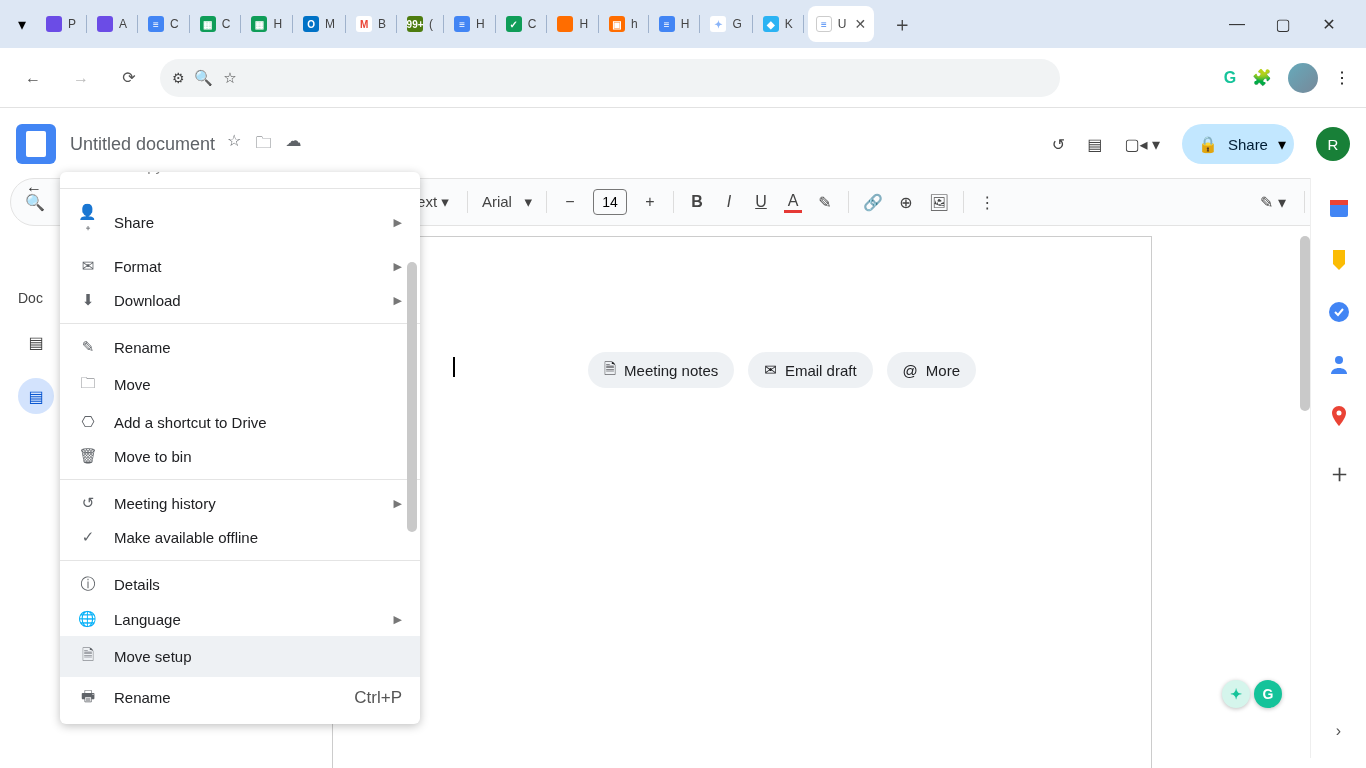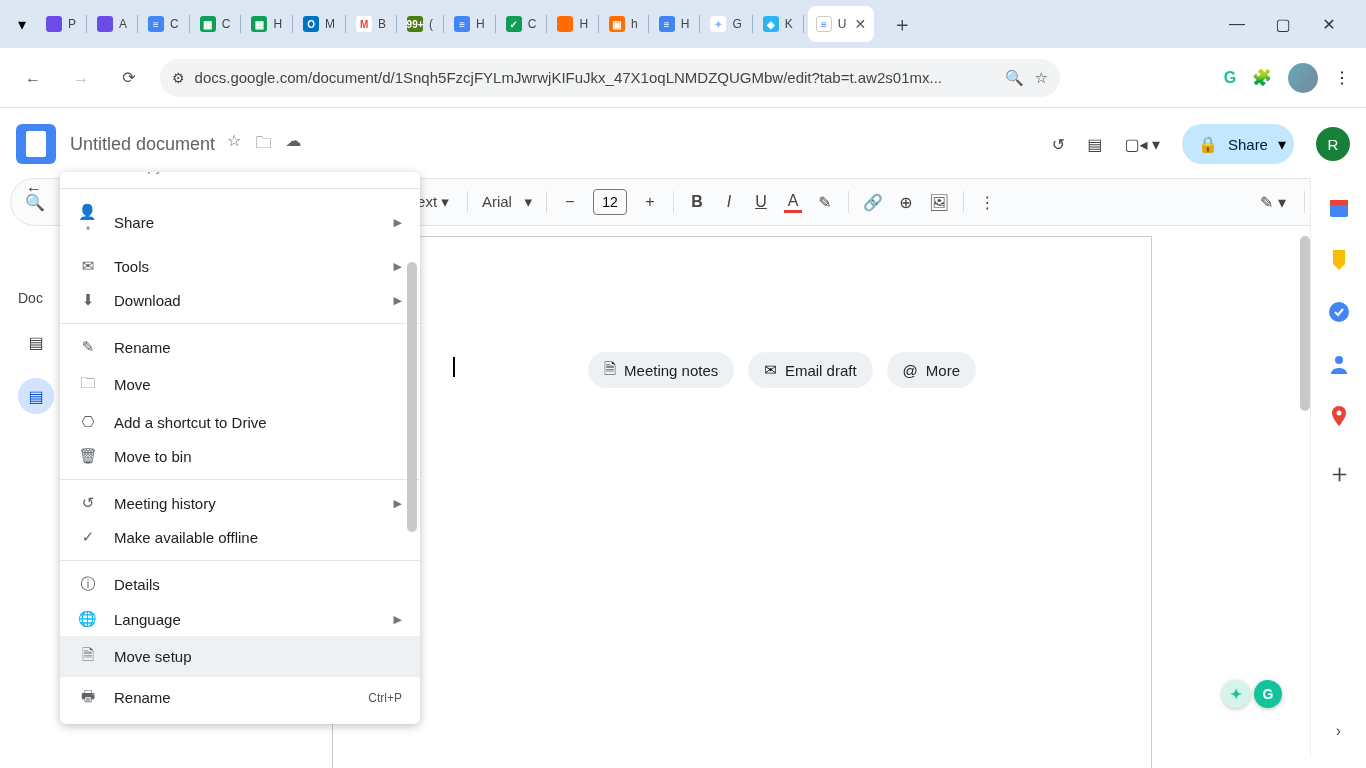--- a/index.html
+++ b/index.html
@@ -74,21 +74,21 @@
 .chips { position:absolute; left:255px; top:115px; display:flex; gap:14px; }
 .chip { background:#eef1f4; border-radius:18px; height:36px; display:flex; align-items:center; gap:8px; padding:0 16px; font-size:15px; color:#202124; cursor:pointer; }
 .vscroll { position:absolute; right:0; top:0; width:10px; height:175px; background:#c9c9c9; border-radius:5px; }
 
 
 .file-menu { position:absolute; left:60px; top:172px; width:360px; background:#fff; border-radius:6px; box-shadow:0 2px 10px rgba(0,0,0,.25); padding:6px 0; z-index:50; max-height:568px; }
 .fm-item { display:flex; align-items:center; gap:16px; padding:8px 18px; font-size:15px; color:#202124; cursor:pointer; }
 .fm-item:hover, .fm-item.hover { background:#eef1f4; }
 .fm-cut { border-top:1px solid #e4e4e4; margin:6px 0; }
 .fm-arrow { margin-left:auto; color:#777; font-size:11px; }
-.fm-shortcut { margin-left:auto; color:#555; font-size:12px;text-align:right; }
+.fm-shortcut { margin-left:auto; color:#555; font-size:17px;text-align:right; }
 .fm-icon { width:20px; color:#5f6368; text-align:center; }
 .fm-clipped { padding-top:0; }
 .fm-partial { padding:0 18px 8px 18px; color:#888; font-size:15px; overflow:hidden; height:10px; display:flex; align-items:flex-end; }
 .fm-scroll { position:absolute; right:3px; top:90px; width:10px; height:270px; background:#c9c9c9; border-radius:5px; }
 
 
 .gram-bubble { position:absolute; right:84px; bottom:60px; display:flex; gap:4px; }
 .gb { width:28px; height:28px; border-radius:50%; background:#15c39a; display:flex; align-items:center; justify-content:center; color:#fff; font-weight:bold; font-size:14px; box-shadow:0 1px 4px rgba(0,0,0,.25);}
 .gb.light { background:#d5f5ec; color:#15c39a;}
 </style>
@@ -186,21 +186,20 @@
     <div>✕</div>
   </div>
 </div>
 
 <div class="addr-bar">
   <div class="nav-btn">←</div>
   <div class="nav-btn disabled">→</div>
   <div class="nav-btn">⟳</div>
   <div class="url-pill">
     <span class="lock">⚙</span>
-    <span class="url-text">docs.google.com/document/d/1Snqh5FzcjFYLmJwrwjKIFuJkx_47X1oqLNMDZQUGMbw/edit?tab=t.aw2s01mx...</span>
     <span>🔍</span>
     <span>☆</span>
   </div>
   <div class="addr-right">
     <span style="color:#15c39a;font-weight:bold">G</span>
     <span>🧩</span>
     <span class="prof-pic"></span>
     <span>⋮</span>
   </div>
 </div>
@@ -231,21 +230,21 @@
 </div>
 
 <div class="toolbar">
   <span class="tb-btn">🔍</span>
   <span style="flex:0 0 340px"></span>
   <span class="tb-btn font-name"><span>ext</span> ▾</span>
   <span class="tb-div"></span>
   <span class="tb-btn font-name"><span>Arial</span>&nbsp;&nbsp;&nbsp;▾</span>
   <span class="tb-div"></span>
   <span class="tb-btn">−</span>
-  <span class="font-size-box">12</span>
+  <span class="font-size-box">14</span>
   <span class="tb-btn">+</span>
   <span class="tb-div"></span>
   <span class="tb-btn" style="font-weight:bold">B</span>
   <span class="tb-btn" style="font-style:italic">I</span>
   <span class="tb-btn" style="text-decoration:underline">U</span>
   <span class="tb-btn text-color">
       <span>A</span>
       <span class="bar"></span>
     </span>
   <span class="tb-btn">✎</span>
@@ -319,21 +318,21 @@
       <span>Make a copy</span>
     </div>
   <div class="fm-cut"></div>
   <div class="fm-item">
       <span class="fm-icon">👤⁺</span>
       <span>Share</span>
       <span class="fm-arrow">▶</span>
     </div>
   <div class="fm-item">
       <span class="fm-icon">✉</span>
-      <span>Tools</span>
+      <span>Format</span>
       <span class="fm-arrow">▶</span>
     </div>
   <div class="fm-item">
       <span class="fm-icon">⬇</span>
       <span>Download</span>
       <span class="fm-arrow">▶</span>
     </div>
   <div class="fm-cut"></div>
   <div class="fm-item">
       <span class="fm-icon">✎</span>

